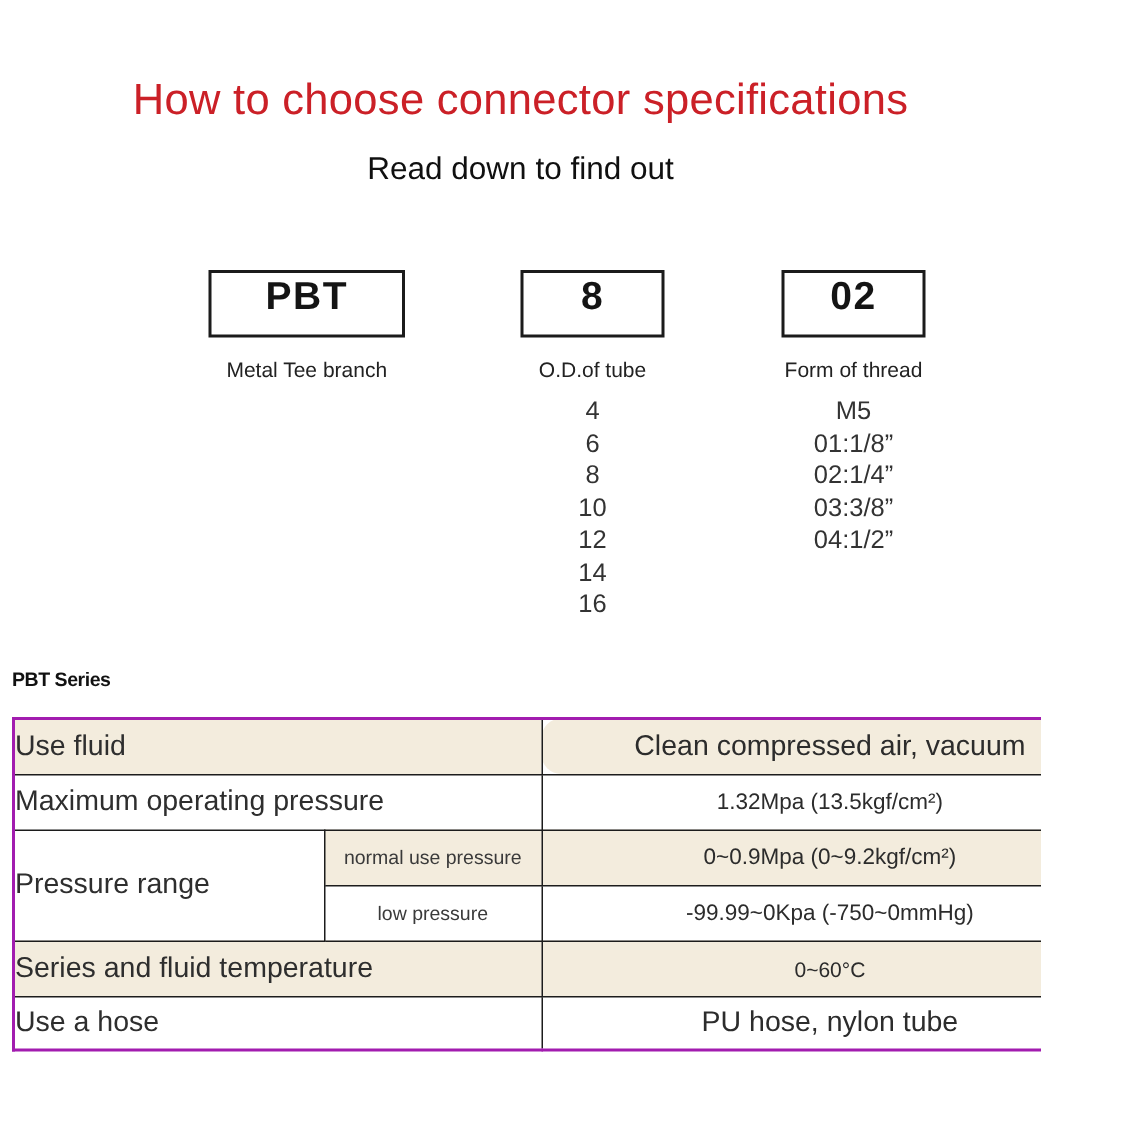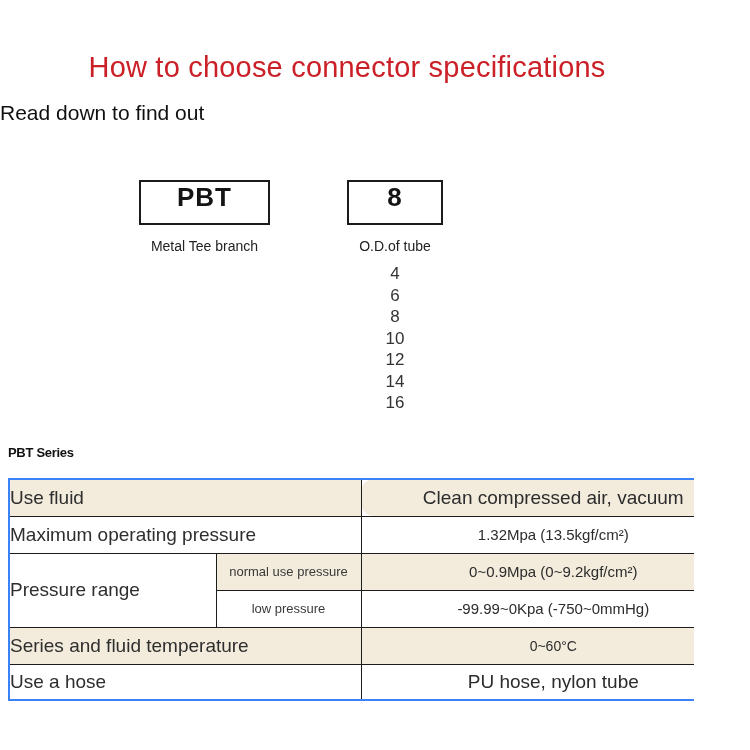--- a/index.html
+++ b/index.html
@@ -15,20 +15,21 @@
     position: absolute;
     top: 51px; left: 0; width: 100%;
     text-align: center;
     font-size: 29px;
     letter-spacing: 0.2px;
     color: #cb2027;
   }
   .page-subtitle {
     position: absolute;
     top: 101px; left: 0; width: 100%;
+    text-align: center;
     font-size: 21px;
     color: #101010;
   }
   .code-col {
     position: absolute;
     top: 180px;
     display: flex;
     flex-direction: column;
     align-items: center;
   }
@@ -75,21 +76,21 @@
     letter-spacing: -0.3px;
     color: #111111;
   }
   table.spec {
     position: absolute;
     left: 8px;
     top: 478px;
     width: 737px;
     border-collapse: collapse;
     table-layout: fixed;
-    border: 2px solid #3b82f6;
+    border: 2px solid #a21caf;
   }
   table.spec td {
     border: 1.5px solid #1c1c1c;
     padding: 0;
     vertical-align: middle;
     background: #ffffff;
   }
   table.spec tr { height: 37px; }
   table.spec tr.last { height: 36px; }
   td.lbl {
@@ -136,20 +137,33 @@
       <li>4</li>
       <li>6</li>
       <li>8</li>
       <li>10</li>
       <li>12</li>
       <li>14</li>
       <li>16</li>
     </ul>
   </div>
 
+  <div class="code-col c3">
+    <div class="code-box">
+      <span>02</span>
+    </div>
+    <div class="code-label">Form of thread</div>
+    <ul class="opts">
+      <li>M5</li>
+      <li>01:1/8”</li>
+      <li>02:1/4”</li>
+      <li>03:3/8”</li>
+      <li>04:1/2”</li>
+    </ul>
+  </div>
 
   <div class="series-heading">PBT Series</div>
 
   <table class="spec">
     <colgroup>
       <col style="width:207px">
       <col style="width:145px">
       <col style="width:385px">
     </colgroup>
     <tbody>

